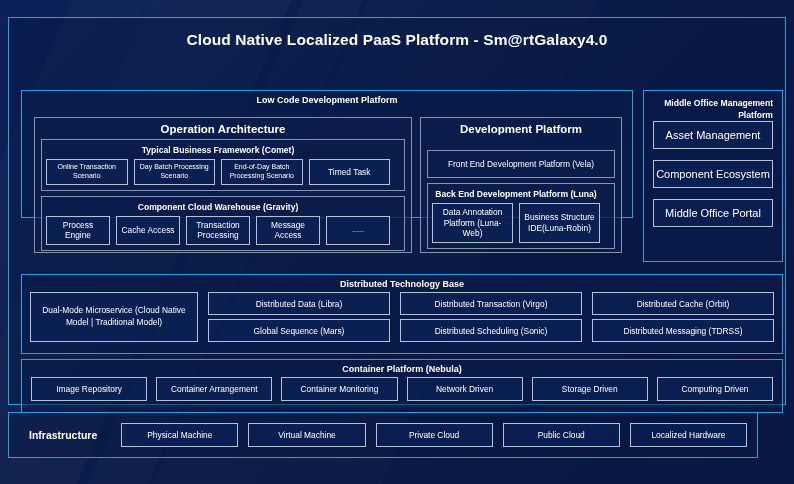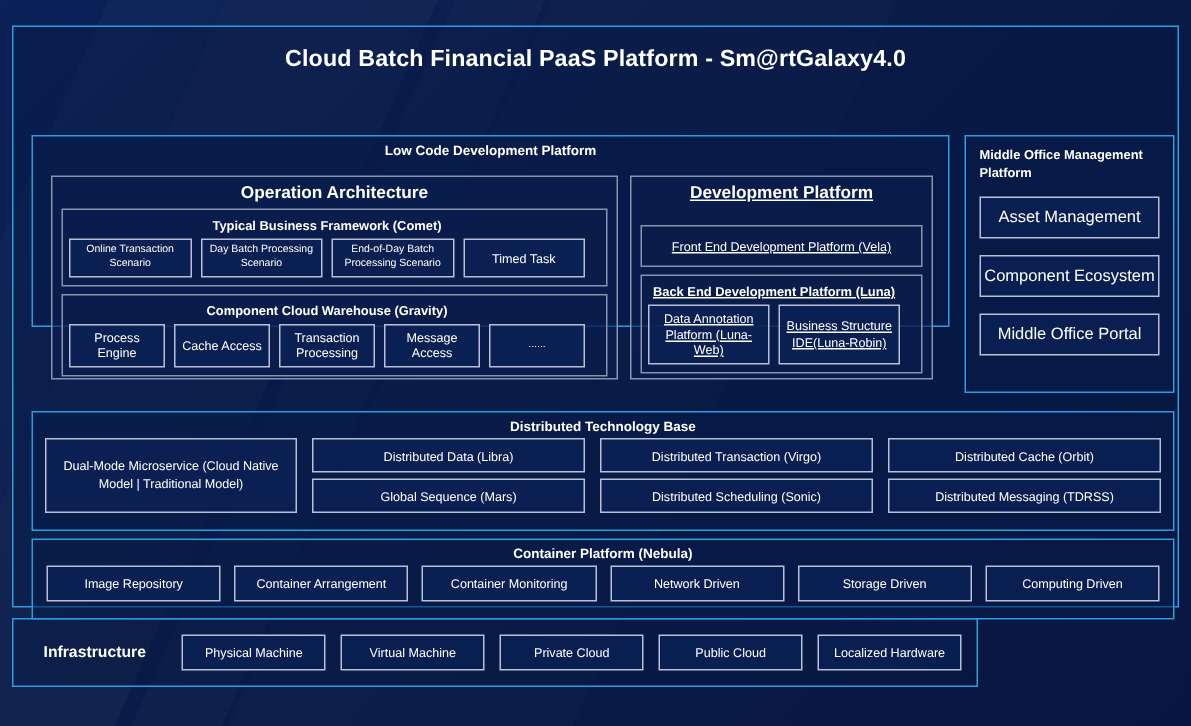--- a/index.html
+++ b/index.html
@@ -41,21 +41,21 @@
     position: absolute;
     border: 1.5px solid #2a9ee0;
     box-sizing: border-box;
   }
 
   #platform-frame {
     left: 8px; top: 17px; right: 8px; height: 388px;
     background: rgba(7, 24, 66, 0.35);
   }
   #infrastructure-frame {
-    left: 8px; top: 412px; width: 644px; height: 46px;
+    left: 8px; top: 412px; width: 750px; height: 46px;
     background: rgba(7, 24, 66, 0.35);
     display: flex;
     align-items: center;
     padding: 0 10px;
     box-sizing: border-box;
     gap: 10px;
   }
 
   #platform-title {
     text-align: center;
@@ -127,26 +127,26 @@
     align-items: center;
     justify-content: center;
     padding: 3px 2px;
     min-height: 24px;
   }
   .cell.lg { font-size: 8.4px; }
 
   
   #low-code-band { left: 12px; top: 72px; width: 612px; height: 128px; }
   #operation-architecture { position: absolute; left: 12px; top: 26px; width: 378px; height: 136px; }
-  #development-platform    { position: absolute; left: 398px; top: 26px; width: 202px; height: 136px; text-decoration: underline; }
+  #development-platform    { position: absolute; left: 398px; top: 26px; width: 202px; height: 136px; }
 
   
   #middle-office-band { left: 634px; top: 72px; width: 140px; height: 172px; padding: 7px 9px; }
   #middle-office-title {
-    font-size: 8.6px; font-weight: bold; line-height: 1.35; margin-bottom: 10px;
+    font-size: 8.6px; font-weight: bold; line-height: 1.35;  text-align: right;
   }
   .mo-cell {
     border: 1px solid #b9c0d4;
     background: rgba(11, 33, 85, 0.75);
     font-size: 11px;
     text-align: center;
     padding: 7px 2px;
     margin-bottom: 11px;
   }
 
@@ -215,21 +215,21 @@
 
 <div id="bg-canvas">
   <div class="diag d1"></div>
   <div class="diag d2"></div>
   <div class="diag d3"></div>
   <div class="diag d4"></div>
 </div>
 
 <div class="outer-frame" id="platform-frame">
 
-  <div id="platform-title">Cloud Batch Financial PaaS Platform - Sm@rtGalaxy4.0</div>
+  <div id="platform-title">Cloud Native Localized PaaS Platform - Sm@rtGalaxy4.0</div>
 
   <div class="band" id="low-code-band">
     <div class="band-header">Low Code Development Platform</div>
 
     <div class="subpanel" id="operation-architecture">
       <div class="subpanel-title">Operation Architecture</div>
 
       <div class="group">
         <div class="group-title">Typical Business Framework (Comet)</div>
         <div class="cellrow">

